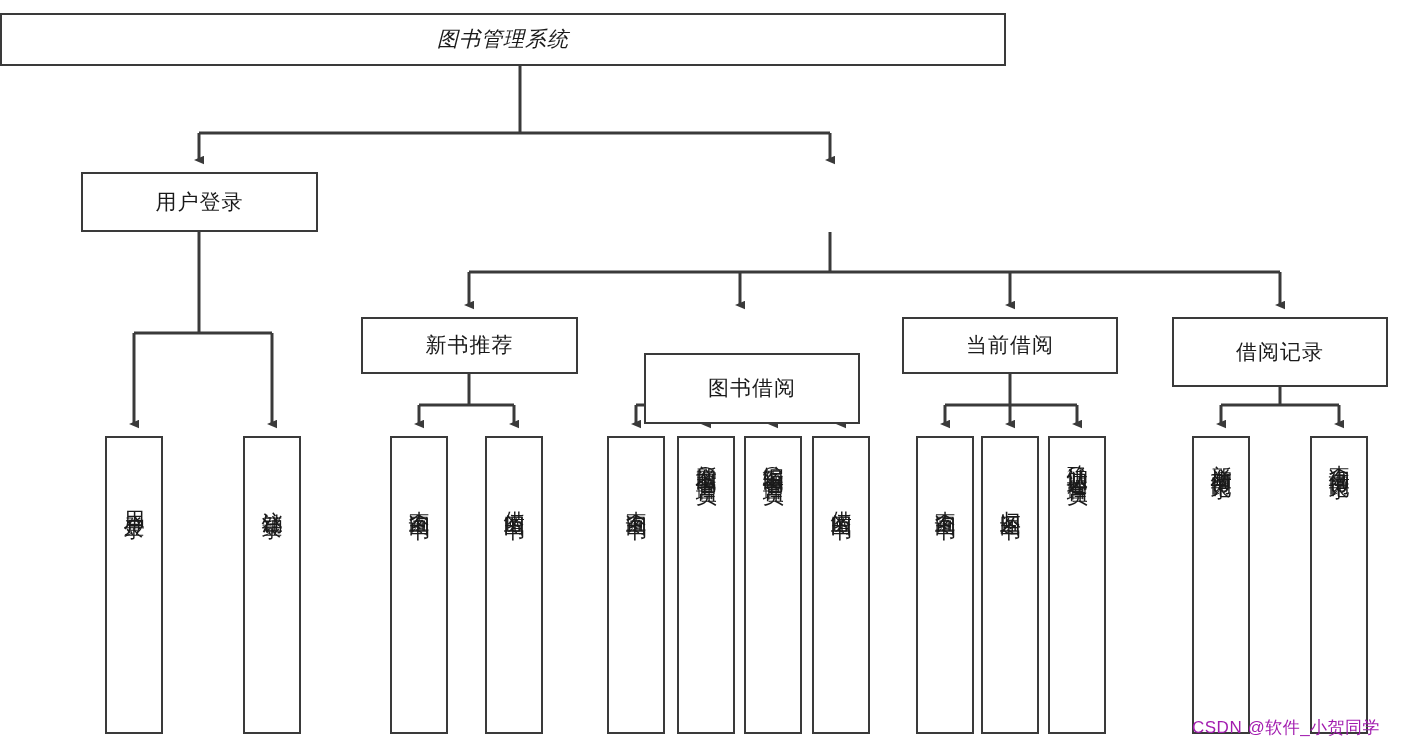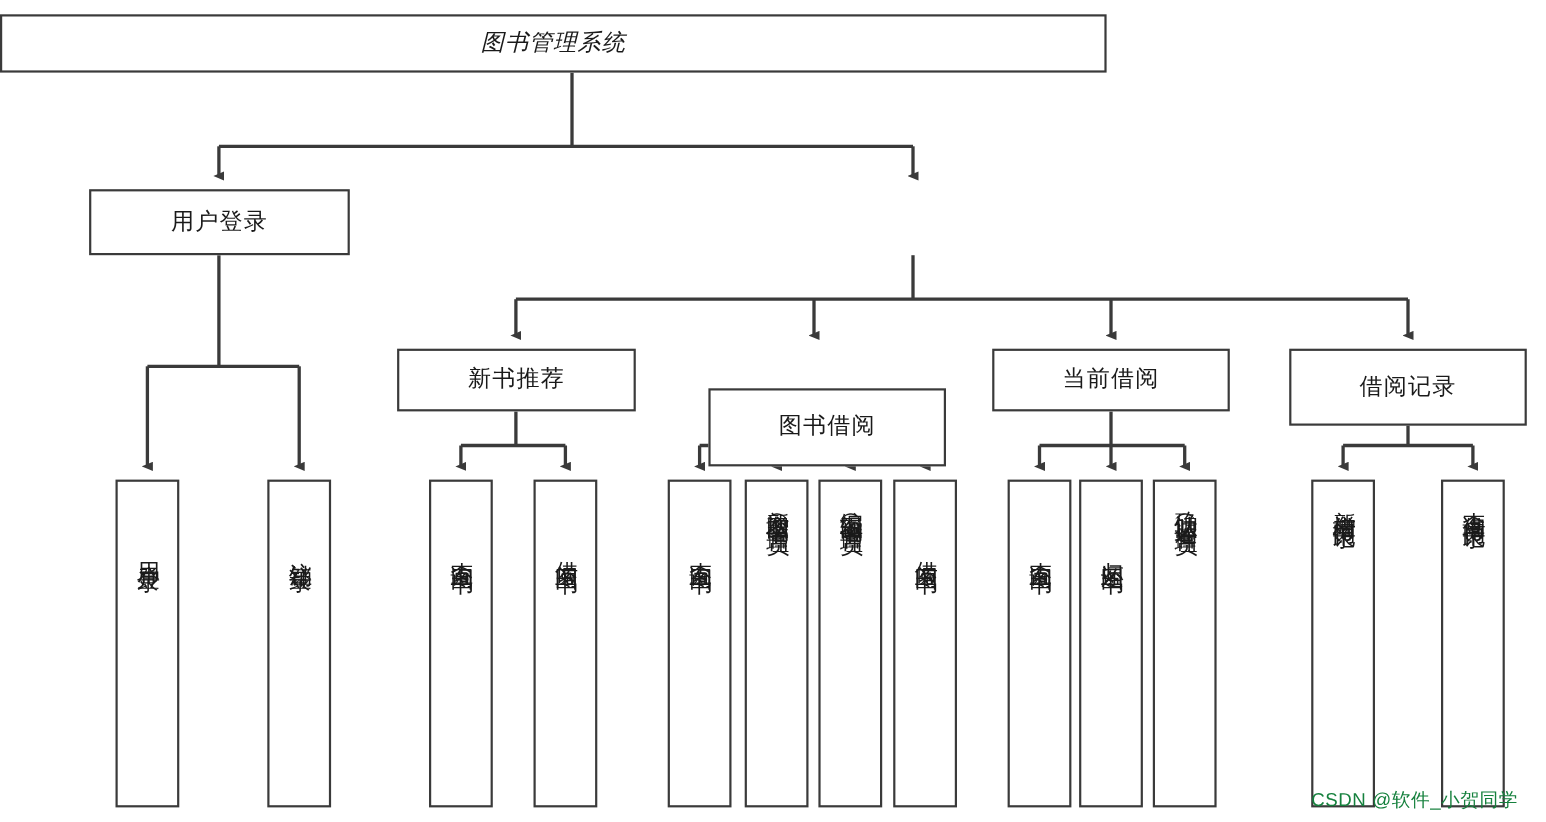--- a/index.html
+++ b/index.html
@@ -56,21 +56,21 @@
   }
   .node.vertical.mid .label {
     margin-top: 52px;
   }
   .node.vertical.tall .label {
     margin-top: 6px;
   }
   .watermark {
     position: absolute;
     font-size: 17px;
-    color: #15803d;
+    color: #a21caf;
     white-space: nowrap;
     letter-spacing: 0.5px;
   }
 </style>
 </head>
 <body>
 
 <div id="canvas">
 
   <svg class="edges" viewBox="0 0 1405 747" xmlns="http://www.w3.org/2000/svg">

